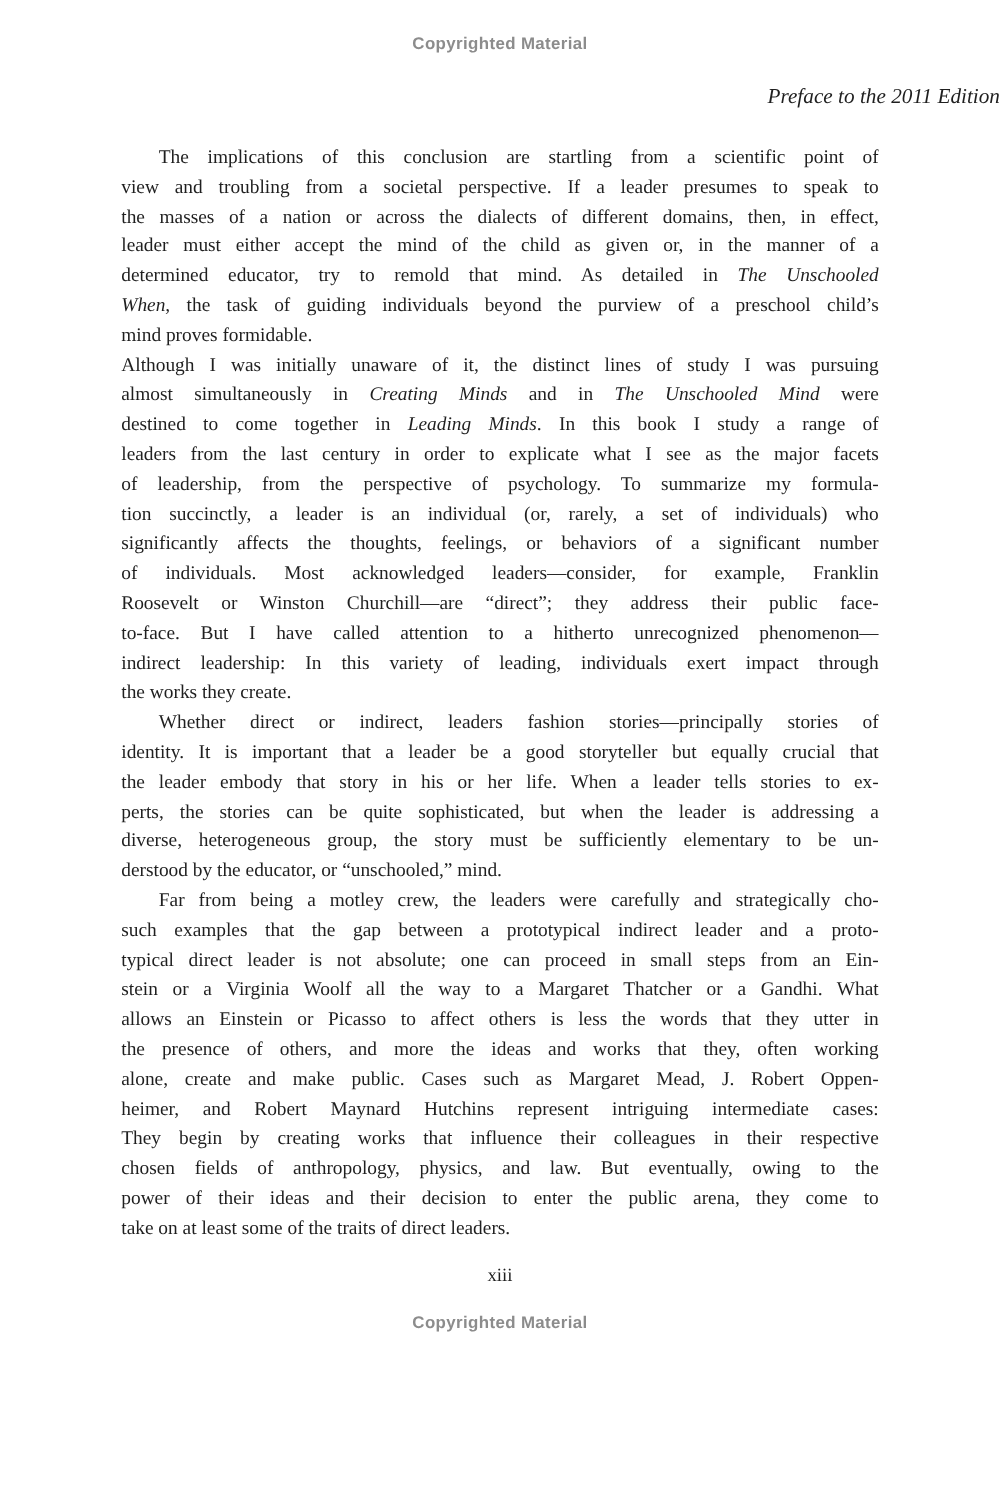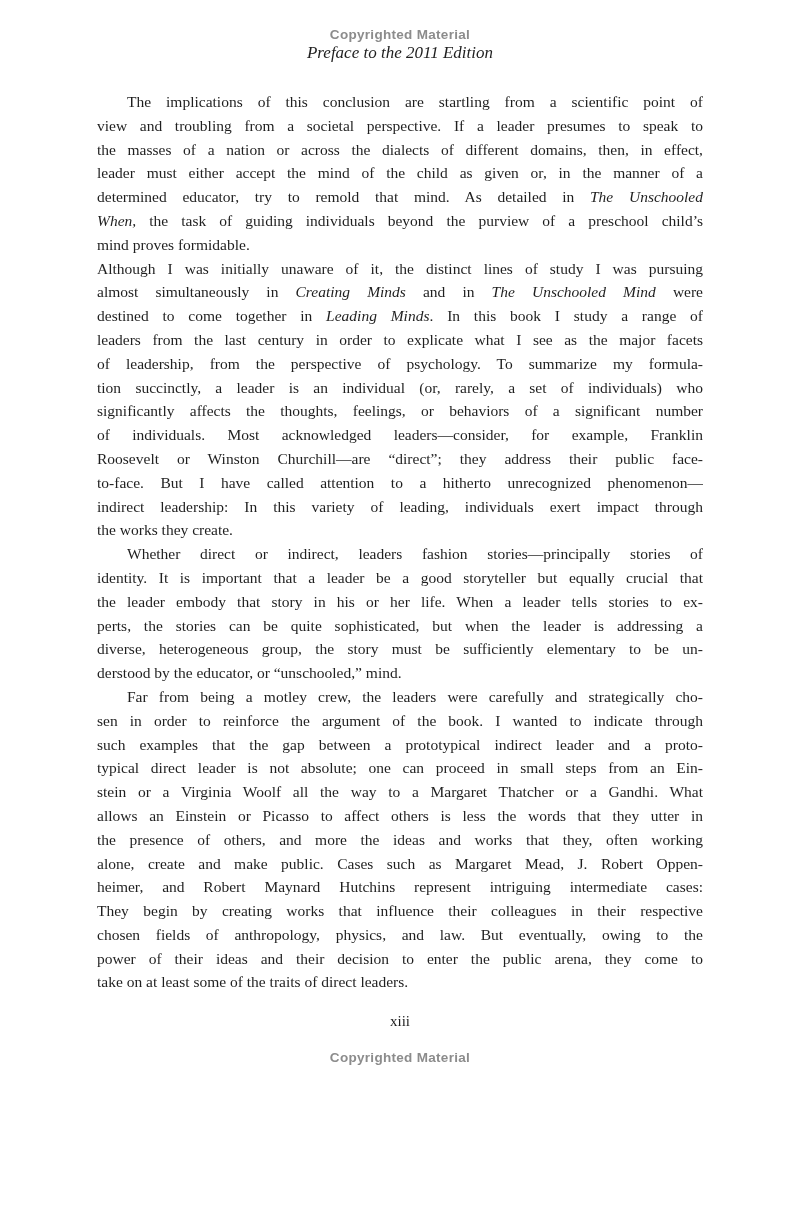--- a/index.html
+++ b/index.html
@@ -18,24 +18,25 @@
     font-family: "Liberation Sans", sans-serif;
     font-weight: bold;
     color: #8c8c8c;
     font-size: 13.5px;
     line-height: 16px;
     letter-spacing: 0.3px;
   }
   .copyright.top { padding-top: 27px; }
   .copyright.bottom { margin-top: 20px; }
   .running-head {
-    text-align: center;
+    text-align: right;
     font-style: italic;
     font-size: 17px;
     line-height: 20px;
+    margin-top: 24px;
   }
   .body-text {
     margin: 27px 40px 0 97px;
     width: 606px;
   }
   .paragraph { margin: 0; }
   .line {
     font-size: 15.5px;
     line-height: 23.8px;
     height: 23.8px;
@@ -99,21 +100,20 @@
       <div class="paragraph">
         <div class="line indent"><span>Whether direct or indirect, leaders fashion stories—principally stories of</span></div>
         <div class="line"><span>identity. It is important that a leader be a good storyteller but equally crucial that</span></div>
         <div class="line"><span>the leader embody that story in his or her life. When a leader tells stories to ex-</span></div>
         <div class="line"><span>perts, the stories can be quite sophisticated, but when the leader is addressing a</span></div>
         <div class="line"><span>diverse, heterogeneous group, the story must be sufficiently elementary to be un-</span></div>
         <div class="line last"><span>derstood by the educator, or “unschooled,” mind.</span></div>
       </div>
       <div class="paragraph">
         <div class="line indent"><span>Far from being a motley crew, the leaders were carefully and strategically cho-</span></div>
-        <div class="line"><span>sen in order to reinforce the argument of the book. I wanted to indicate through</span></div>
         <div class="line"><span>such examples that the gap between a prototypical indirect leader and a proto-</span></div>
         <div class="line"><span>typical direct leader is not absolute; one can proceed in small steps from an Ein-</span></div>
         <div class="line"><span>stein or a Virginia Woolf all the way to a Margaret Thatcher or a Gandhi. What</span></div>
         <div class="line"><span>allows an Einstein or Picasso to affect others is less the words that they utter in</span></div>
         <div class="line"><span>the presence of others, and more the ideas and works that they, often working</span></div>
         <div class="line"><span>alone, create and make public. Cases such as Margaret Mead, J. Robert Oppen-</span></div>
         <div class="line"><span>heimer, and Robert Maynard Hutchins represent intriguing intermediate cases:</span></div>
         <div class="line"><span>They begin by creating works that influence their colleagues in their respective</span></div>
         <div class="line"><span>chosen fields of anthropology, physics, and law. But eventually, owing to the</span></div>
         <div class="line"><span>power of their ideas and their decision to enter the public arena, they come to</span></div>

